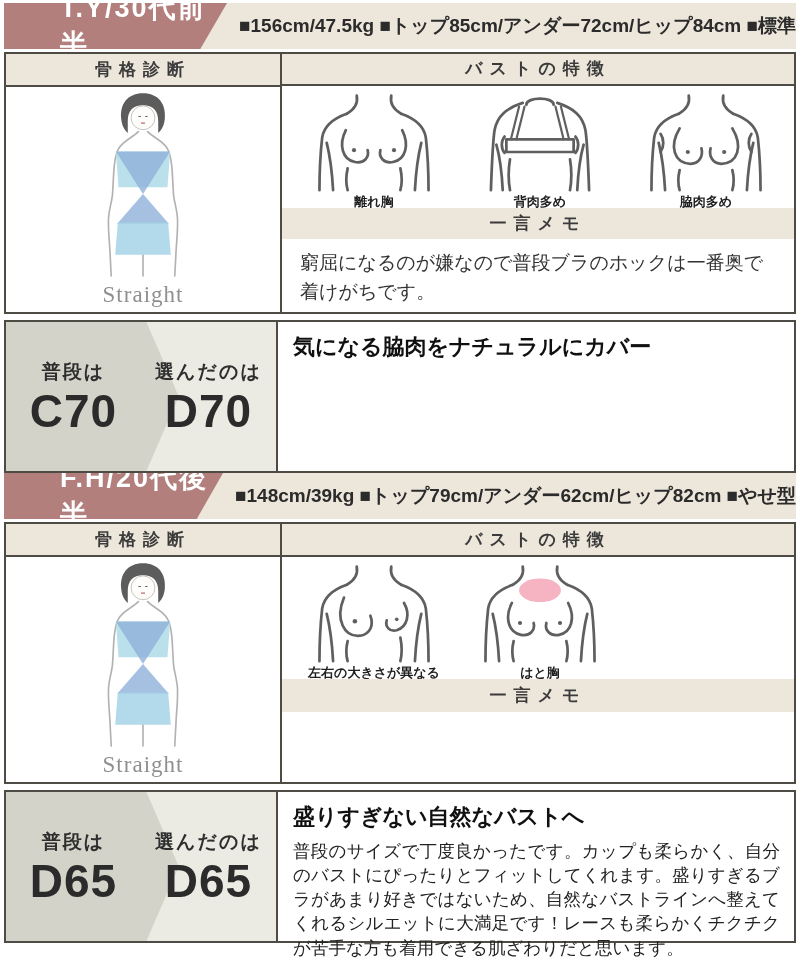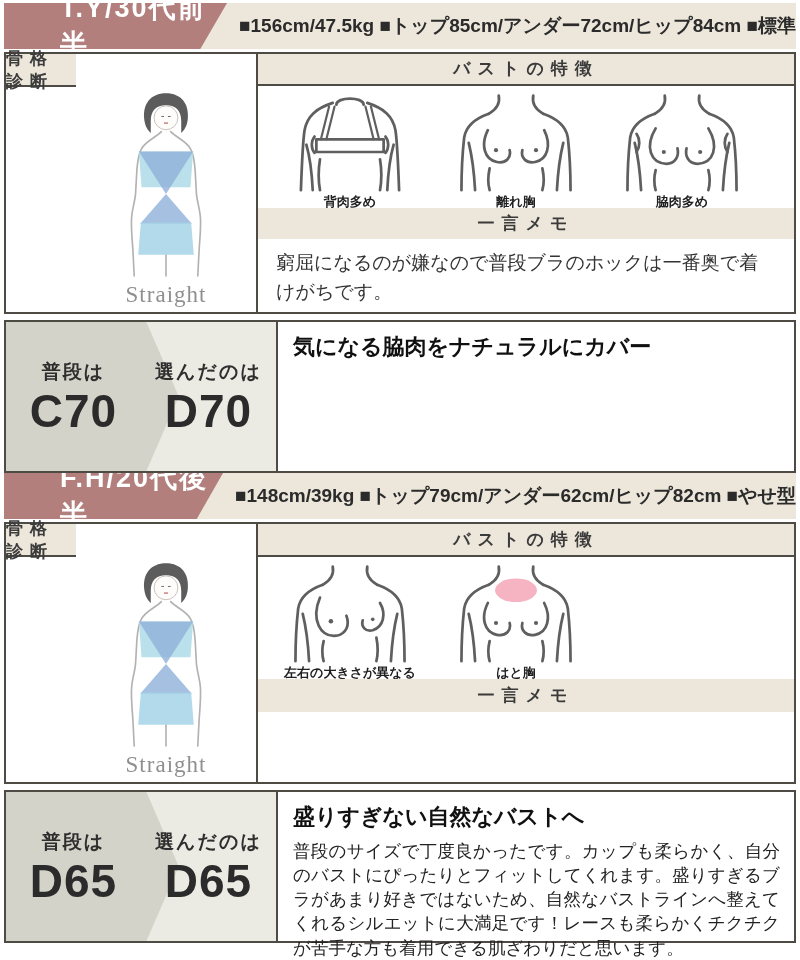--- a/index.html
+++ b/index.html
@@ -28,21 +28,21 @@
     flex:1; display:flex; align-items:center;
     padding-left:12px; font-size:19px; font-weight:bold; color:#2b2b2b;
     white-space:nowrap;
   }
 
   
   .main-box {
     margin-top:3px; border:2px solid #4e4a44; display:flex;
     height:262px; background:#ffffff;
   }
-  .left-col { width:252px; border-right:2px solid #4e4a44; display:flex; flex-direction:row; }
+  .left-col { width:276px; border-right:2px solid #4e4a44; display:flex; flex-direction:column; }
   .right-col { flex:1; display:flex; flex-direction:column; }
   .col-head {
     height:33px; background:#ece6db; border-bottom:2px solid #4e4a44;
     display:flex; align-items:center; justify-content:center;
     font-size:17px; font-weight:600; letter-spacing:7px; color:#3b3b3b;
   }
   .figure-area {
     flex:1; display:flex; flex-direction:column; align-items:center;
     justify-content:flex-end; padding-bottom:4px;
   }
@@ -128,51 +128,51 @@
           <div class="body-type-label">Straight</div>
         </div>
       </div>
 
       <div class="right-col">
         <div class="col-head">バストの特徴</div>
 
         <div class="bust-area">
           <div class="bust-item">
             <svg width="156" height="100" viewBox="0 0 150 110">
-              <path d="M60,14 C60,5 90,5 90,14" class="ln"></path>
-              <path d="M56,12 C38,18 28,26 25,42 C23,55 22,80 21,108" class="ln"></path>
-              <path d="M94,12 C112,18 122,26 125,42 C127,55 128,80 129,108" class="ln"></path>
-              <path d="M34,108 C33,88 31,72 27,58" class="ln"></path>
-              <path d="M116,108 C117,88 119,72 123,58" class="ln"></path>
-              <path d="M52,16 L43,52 M58,16 L49,52 M98,16 L107,52 M92,16 L101,52" class="ln" style="stroke-width:2.4"></path>
-              <path d="M38,52 H112 M38,66 H112 M38,52 V66 M112,52 V66" class="ln"></path>
-              <path d="M36,49 C32,54 32,62 36,67" class="ln"></path>
-              <path d="M114,49 C118,54 118,62 114,67" class="ln"></path>
-              <path d="M42,74 C40,86 40,97 42,108" class="ln"></path>
-              <path d="M108,74 C110,86 110,97 108,108" class="ln"></path>
-            </svg>
-            <div class="bust-label">背肉多め</div>
-          </div>
-
-          <div class="bust-item">
-            <svg width="156" height="100" viewBox="0 0 150 110">
               <path d="M56,4 C58,14 52,20 45,24" class="ln"></path>
               <path d="M94,4 C92,14 98,20 105,24" class="ln"></path>
               <path d="M45,24 C28,30 20,38 18,50 C16,68 15,88 15,108" class="ln"></path>
               <path d="M105,24 C122,30 130,38 132,50 C134,68 135,88 135,108" class="ln"></path>
               <path d="M30,108 C29,90 27,72 23,56" class="ln"></path>
               <path d="M120,108 C121,90 123,72 127,56" class="ln"></path>
               <path d="M44,42 C36,58 40,74 54,77 C64,79 70,72 68,64" class="ln"></path>
               <path d="M106,42 C114,58 110,74 96,77 C86,79 80,72 82,64" class="ln"></path>
               <circle cx="53" cy="64" r="2.3" class="dot"></circle>
               <circle cx="97" cy="64" r="2.3" class="dot"></circle>
               <path d="M46,84 C44,93 44,101 46,108" class="ln"></path>
               <path d="M104,84 C106,93 106,101 104,108" class="ln"></path>
             </svg>
             <div class="bust-label">離れ胸</div>
+          </div>
+
+          <div class="bust-item">
+            <svg width="156" height="100" viewBox="0 0 150 110">
+              <path d="M60,14 C60,5 90,5 90,14" class="ln"></path>
+              <path d="M56,12 C38,18 28,26 25,42 C23,55 22,80 21,108" class="ln"></path>
+              <path d="M94,12 C112,18 122,26 125,42 C127,55 128,80 129,108" class="ln"></path>
+              <path d="M34,108 C33,88 31,72 27,58" class="ln"></path>
+              <path d="M116,108 C117,88 119,72 123,58" class="ln"></path>
+              <path d="M52,16 L43,52 M58,16 L49,52 M98,16 L107,52 M92,16 L101,52" class="ln" style="stroke-width:2.4"></path>
+              <path d="M38,52 H112 M38,66 H112 M38,52 V66 M112,52 V66" class="ln"></path>
+              <path d="M36,49 C32,54 32,62 36,67" class="ln"></path>
+              <path d="M114,49 C118,54 118,62 114,67" class="ln"></path>
+              <path d="M42,74 C40,86 40,97 42,108" class="ln"></path>
+              <path d="M108,74 C110,86 110,97 108,108" class="ln"></path>
+            </svg>
+            <div class="bust-label">背肉多め</div>
           </div>
 
           <div class="bust-item">
             <svg width="156" height="100" viewBox="0 0 150 110">
               <path d="M56,4 C58,14 52,20 45,24" class="ln"></path>
               <path d="M94,4 C92,14 98,20 105,24" class="ln"></path>
               <path d="M45,24 C28,30 20,38 18,50 C16,68 15,88 15,108" class="ln"></path>
               <path d="M105,24 C122,30 130,38 132,50 C134,68 135,88 135,108" class="ln"></path>
               <path d="M30,108 C29,90 27,72 23,56" class="ln"></path>
               <path d="M120,108 C121,90 123,72 127,56" class="ln"></path>

